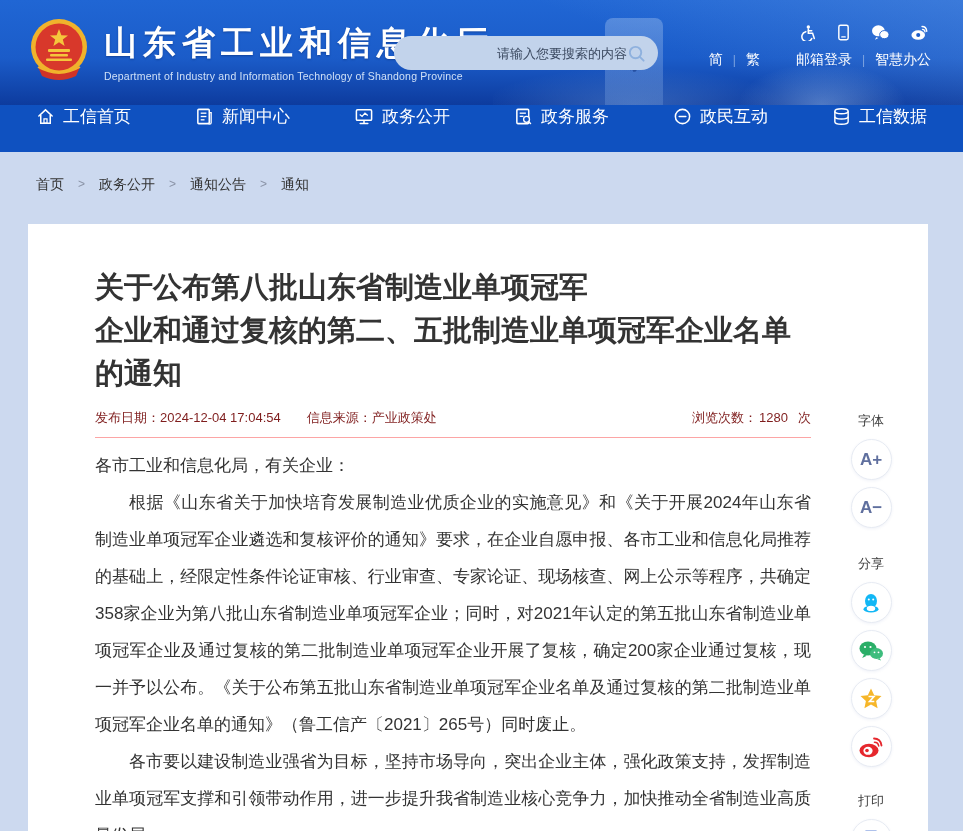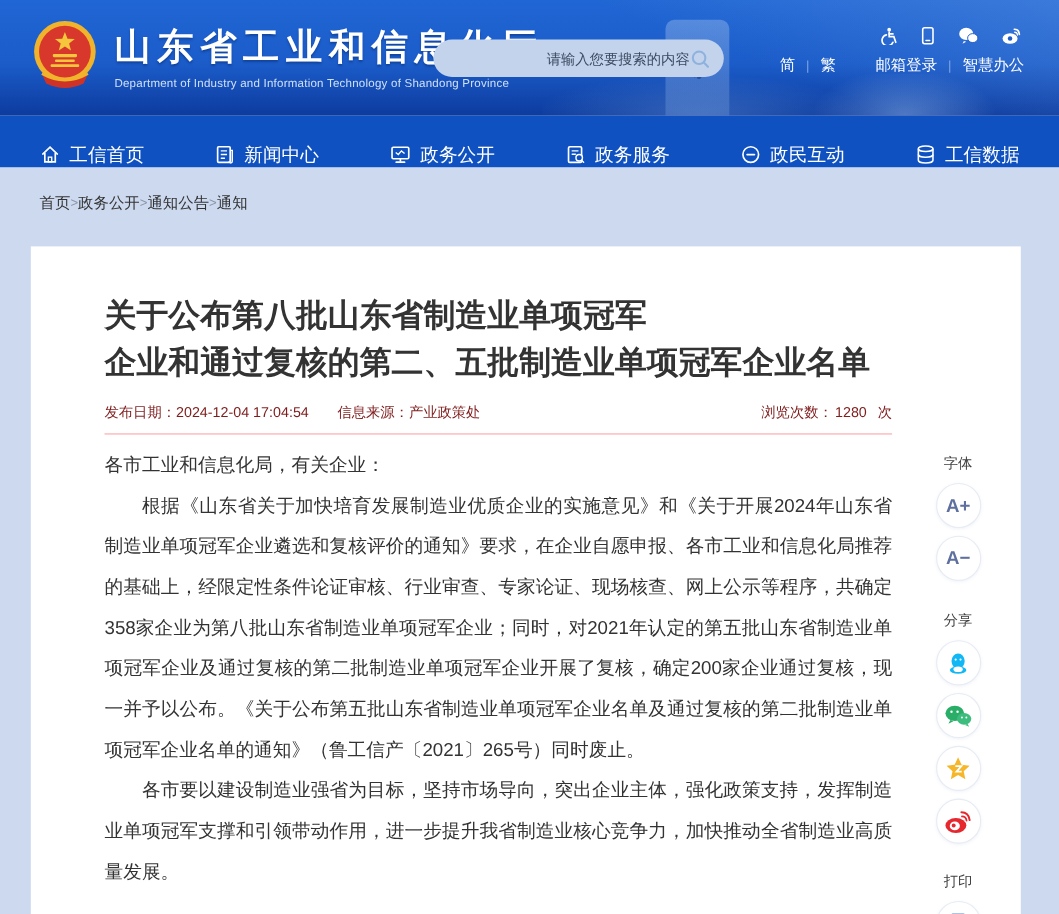--- a/index.html
+++ b/index.html
@@ -62,29 +62,29 @@
   .topbar-right { position:absolute; right:32px; top:24px; text-align:right; }
   .top-icons { display:flex; gap:20px; justify-content:flex-end; margin-bottom:10px; padding-right:2px; }
   .top-icons svg { display:block; }
   .top-links { display:flex; align-items:center; gap:10px; color:#fff; font-size:14px; }
   .top-links .sep { color:#7ea4e0; font-size:12px; }
   .top-links a { color:#fff; text-decoration:none; cursor:pointer; }
   .top-links .gap { width:16px; }
   
   .nav {
     height:47px; background:#0f51c0;
-    display:flex; align-items:flex-end; justify-content:space-between;
+    display:flex; align-items:flex-start; justify-content:space-between;
     padding:0 36px;
   }
   .nav-item { display:flex; align-items:center; gap:8px; color:#fff; font-size:17px; cursor:pointer; }
   .nav-item svg { display:block; }
   
   .breadcrumb {
     height:72px; padding:24px 0 0 36px;
-    display:flex; align-items:flex-start; 
+    display:flex; align-items:flex-start; gap:14px;
     font-size:14px; color:#333;
   }
   .breadcrumb .sep { color:#8a93a6; font-size:12px; padding-top:1px; }
   .breadcrumb .crumb { cursor:pointer; }
   
   .card {
     position:absolute; left:28px; top:224px; width:900px; height:640px;
     background:#fff;
   }
   .article { width:716px; margin-left:67px; }
@@ -249,20 +249,21 @@
   <span class="crumb">通知公告</span>
   <span class="sep">&gt;</span>
   <span class="crumb">通知</span>
 </div>
 
 <div class="card">
   <div class="article">
     <div class="title">
       <div>关于公布第八批山东省制造业单项冠军</div>
       <div>企业和通过复核的第二、五批制造业单项冠军企业名单</div>
+      <div>的通知</div>
     </div>
 
     <div class="meta">
       <span class="m-item">
         <span>发布日期：</span><span>2024-12-04 17:04:54</span>
       </span>
       <span class="m-item">
         <span>信息来源：</span><span>产业政策处</span>
       </span>
       <span class="spacer"></span>

